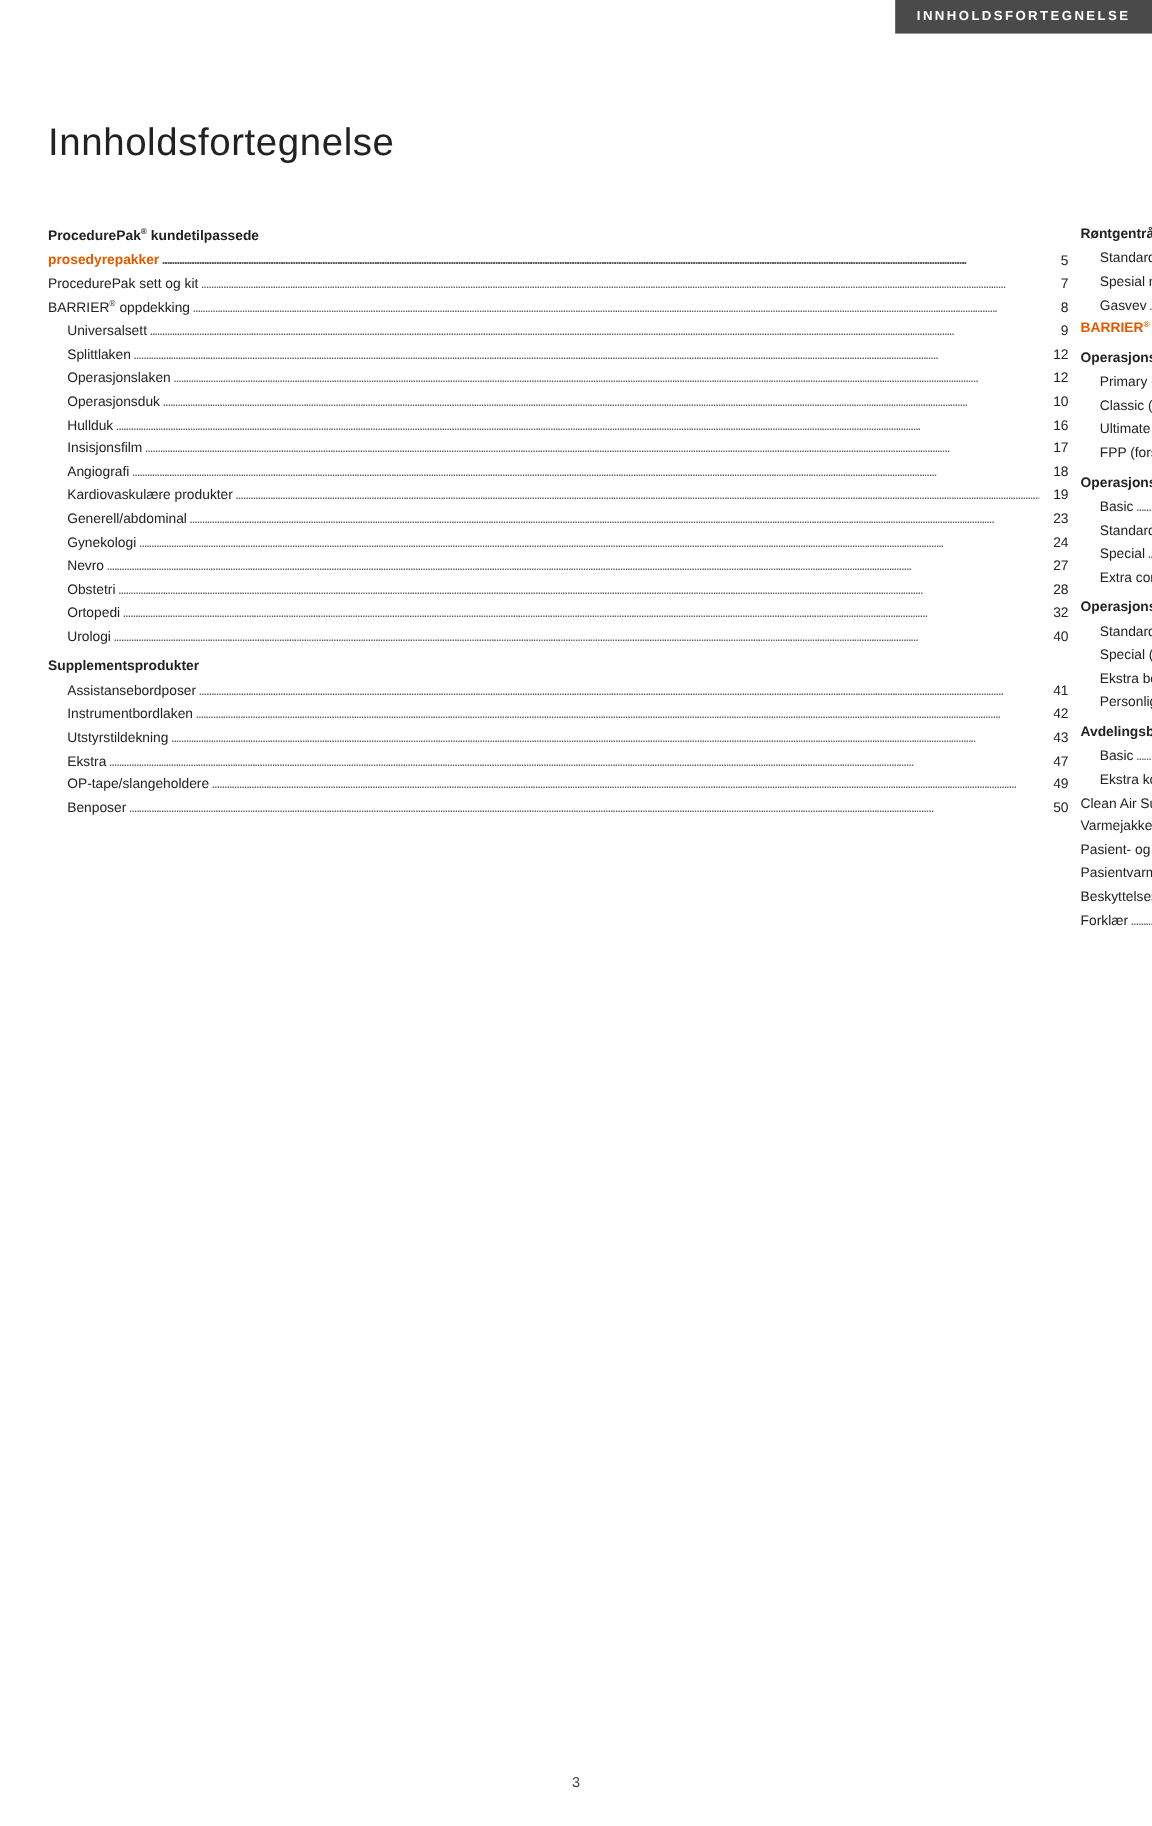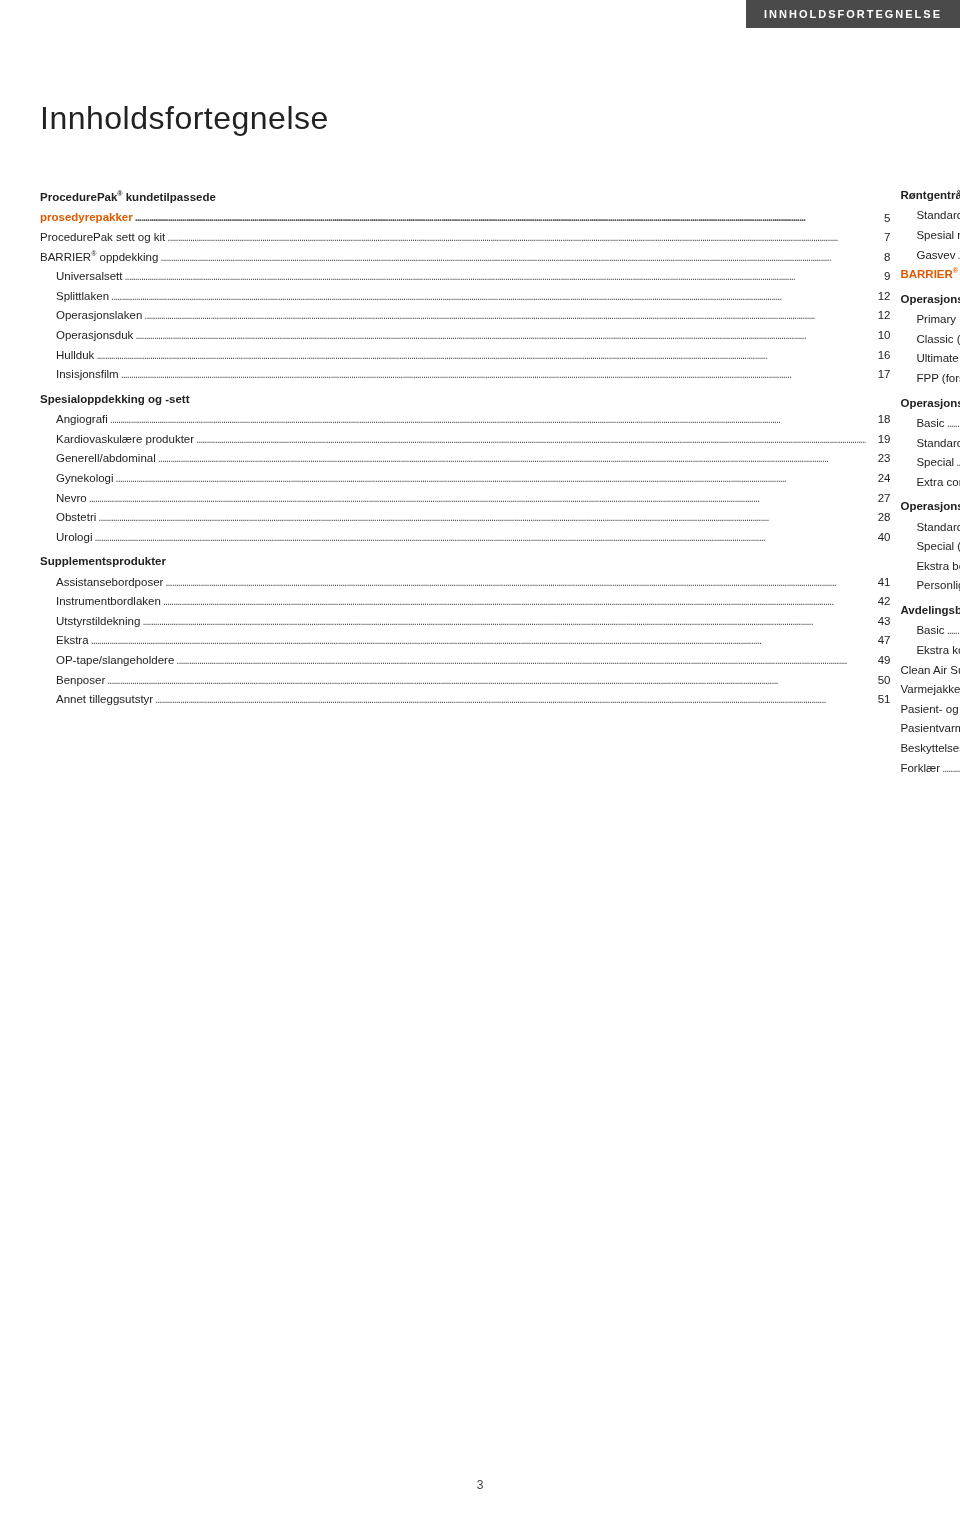--- a/index.html
+++ b/index.html
@@ -169,21 +169,20 @@
     </div>
     <div class="toc-item-indent">
       <span class="toc-label">Hullduk</span>
       <span class="toc-num">16</span>
     </div>
     <div class="toc-item-indent">
       <span class="toc-label">Insisjonsfilm</span>
       <span class="toc-num">17</span>
     </div>
 
-    <div class="toc-subsection">Spesialoppdekking og -sett</div>
 
     <div class="toc-item-indent">
       <span class="toc-label">Angiografi</span>
       <span class="toc-num">18</span>
     </div>
     <div class="toc-item-indent">
       <span class="toc-label">Kardiovaskulære produkter</span>
       <span class="toc-num">19</span>
     </div>
     <div class="toc-item-indent">
@@ -196,20 +195,24 @@
     </div>
     <div class="toc-item-indent">
       <span class="toc-label">Nevro</span>
       <span class="toc-num">27</span>
     </div>
     <div class="toc-item-indent">
       <span class="toc-label">Obstetri</span>
       <span class="toc-num">28</span>
     </div>
     <div class="toc-item-indent">
+      <span class="toc-label">Ortopedi</span>
+      <span class="toc-num">32</span>
+    </div>
+    <div class="toc-item-indent">
       <span class="toc-label">Urologi</span>
       <span class="toc-num">40</span>
     </div>
 
     <div class="toc-subsection">Supplementsprodukter</div>
 
     <div class="toc-item-indent">
       <span class="toc-label">Assistansebordposer</span>
       <span class="toc-num">41</span>
     </div>
@@ -226,24 +229,20 @@
       <span class="toc-num">47</span>
     </div>
     <div class="toc-item-indent">
       <span class="toc-label">OP-tape/slangeholdere</span>
       <span class="toc-num">49</span>
     </div>
     <div class="toc-item-indent">
       <span class="toc-label">Benposer</span>
       <span class="toc-num">50</span>
     </div>
-    <div class="toc-item-indent">
-      <span class="toc-label">Annet tilleggsutstyr</span>
-      <span class="toc-num">51</span>
-    </div>
   </div>
 
   <div class="col col-mid">
     <div class="toc-subsection">Røntgentrådprodukter</div>
 
     <div class="toc-item-indent">
       <span class="toc-label">Standard nonwoven</span>
 
     </div>
     <div class="toc-item-indent">

